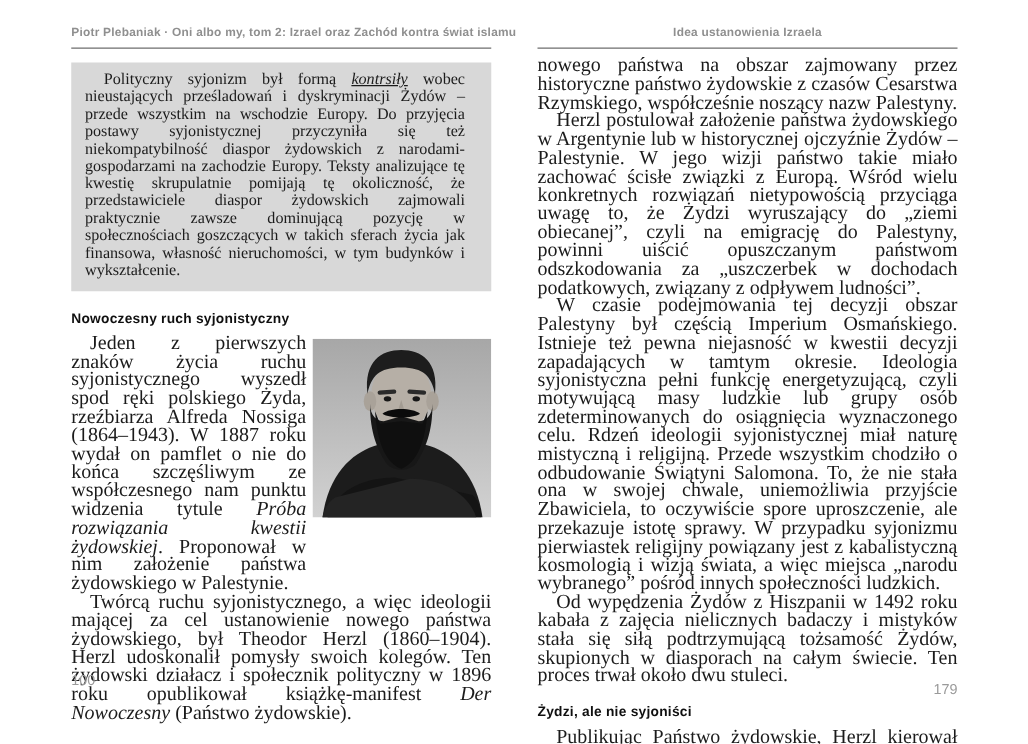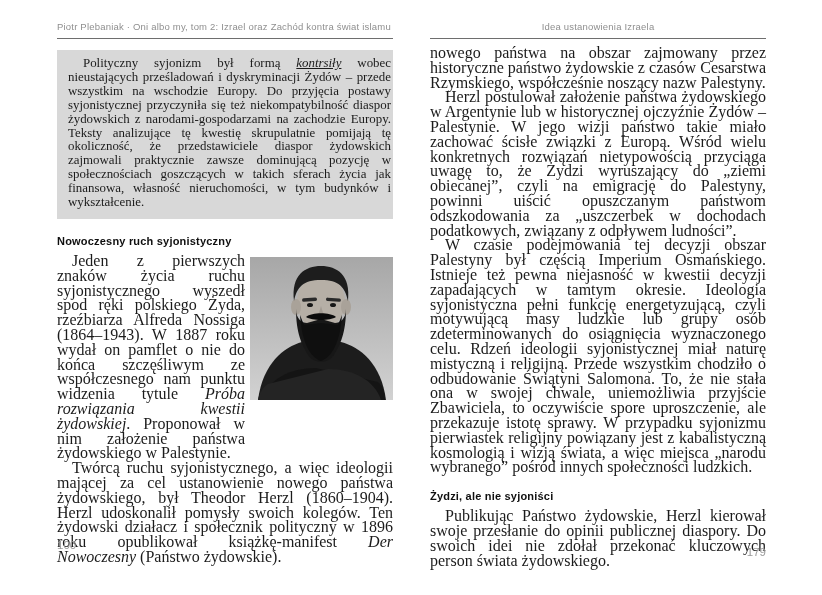--- a/index.html
+++ b/index.html
@@ -9,29 +9,30 @@
   }
   .page{position:absolute;top:0;height:595px;width:336px;}
   .page-left{left:57px;}
   .page-right{left:430px;}
 
   .running-head{
     position:absolute;top:21px;left:0;right:0;
     font-family:"Liberation Sans",sans-serif;font-size:9.5px;color:#8f8f8f;
     letter-spacing:.2px;padding-bottom:6px;border-bottom:1px solid #6e6e6e;
     white-space:nowrap;
+    font-weight:bold;
   }
   .page-right .running-head{text-align:center;}
 
   .content{position:absolute;left:0;right:0;}
   .page-left .content{top:50px;}
   .page-right .content{top:46px;}
 
   .quote-box{
-    background:#d8d8d8;padding:7px 2px 9px 11px;
+    background:#d8d8d8;padding:7px 21px 9px 11px;
     font-size:12.9px;line-height:13.9px;text-align:justify;
   }
   .quote-box p{margin:0;text-indent:15px;}
   .term{font-style:italic;text-decoration:underline;}
 
   h2{
     font-family:"Liberation Sans",sans-serif;font-size:11px;font-weight:bold;
     color:#0f0f0f;margin:16px 0 7px 0;letter-spacing:.2px;
   }
   .page-right h2{margin:15px 0 7px 0;}
@@ -115,20 +116,21 @@
   <div class="page-number">100</div>
 </section>
 
 <section class="page page-right">
   <div class="running-head">Idea ustanowienia Izraela</div>
 
   <div class="content body-text">
     <p class="noindent">nowego państwa na obszar zajmowany przez historyczne państwo żydowskie z czasów Cesarstwa Rzymskiego, współcześnie noszący nazw Palestyny.</p>
     <p>Herzl postulował założenie państwa żydowskiego w Argentynie lub w historycznej ojczyźnie Żydów – Palestynie. W jego wizji państwo takie miało zachować ścisłe związki z Europą. Wśród wielu konkretnych rozwiązań nietypowością przyciąga uwagę to, że Żydzi wyruszający do „ziemi obiecanej”, czyli na emigrację do Palestyny, powinni uiścić opuszczanym państwom odszkodowania za „uszczerbek w dochodach podatkowych, związany z odpływem ludności”.</p>
     <p>W czasie podejmowania tej decyzji obszar Palestyny był częścią Imperium Osmańskiego. Istnieje też pewna niejasność w kwestii decyzji zapadających w tamtym okresie. Ideologia syjonistyczna pełni funkcję energetyzującą, czyli motywującą masy ludzkie lub grupy osób zdeterminowanych do osiągnięcia wyznaczonego celu. Rdzeń ideologii syjonistycznej miał naturę mistyczną i religijną. Przede wszystkim chodziło o odbudowanie Świątyni Salomona. To, że nie stała ona w swojej chwale, uniemożliwia przyjście Zbawiciela, to oczywiście spore uproszczenie, ale przekazuje istotę sprawy. W przypadku syjonizmu pierwiastek religijny powiązany jest z kabalistyczną kosmologią i wizją świata, a więc miejsca „narodu wybranego” pośród innych społeczności ludzkich.</p>
+    <p>Od wypędzenia Żydów z Hiszpanii w 1492 roku kabała z zajęcia nielicznych badaczy i mistyków stała się siłą podtrzymującą tożsamość Żydów, skupionych w diasporach na całym świecie. Ten proces trwał około dwu stuleci.</p>
 
     <h2>Żydzi, ale nie syjoniści</h2>
 
     <p>Publikując Państwo żydowskie, Herzl kierował swoje przesłanie do opinii publicznej diaspory. Do swoich idei nie zdołał przekonać kluczowych person świata żydowskiego.</p>
   </div>
 
   <div class="page-number">179</div>
 </section>
 
 </body></html>

